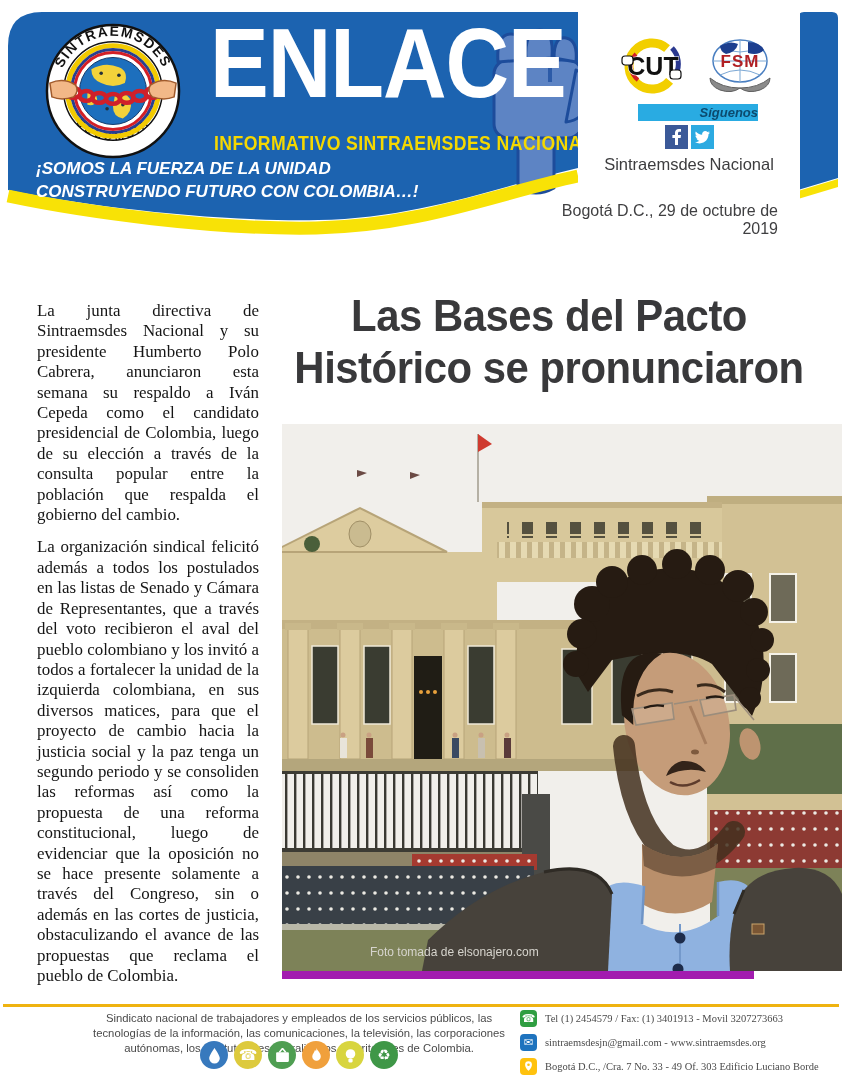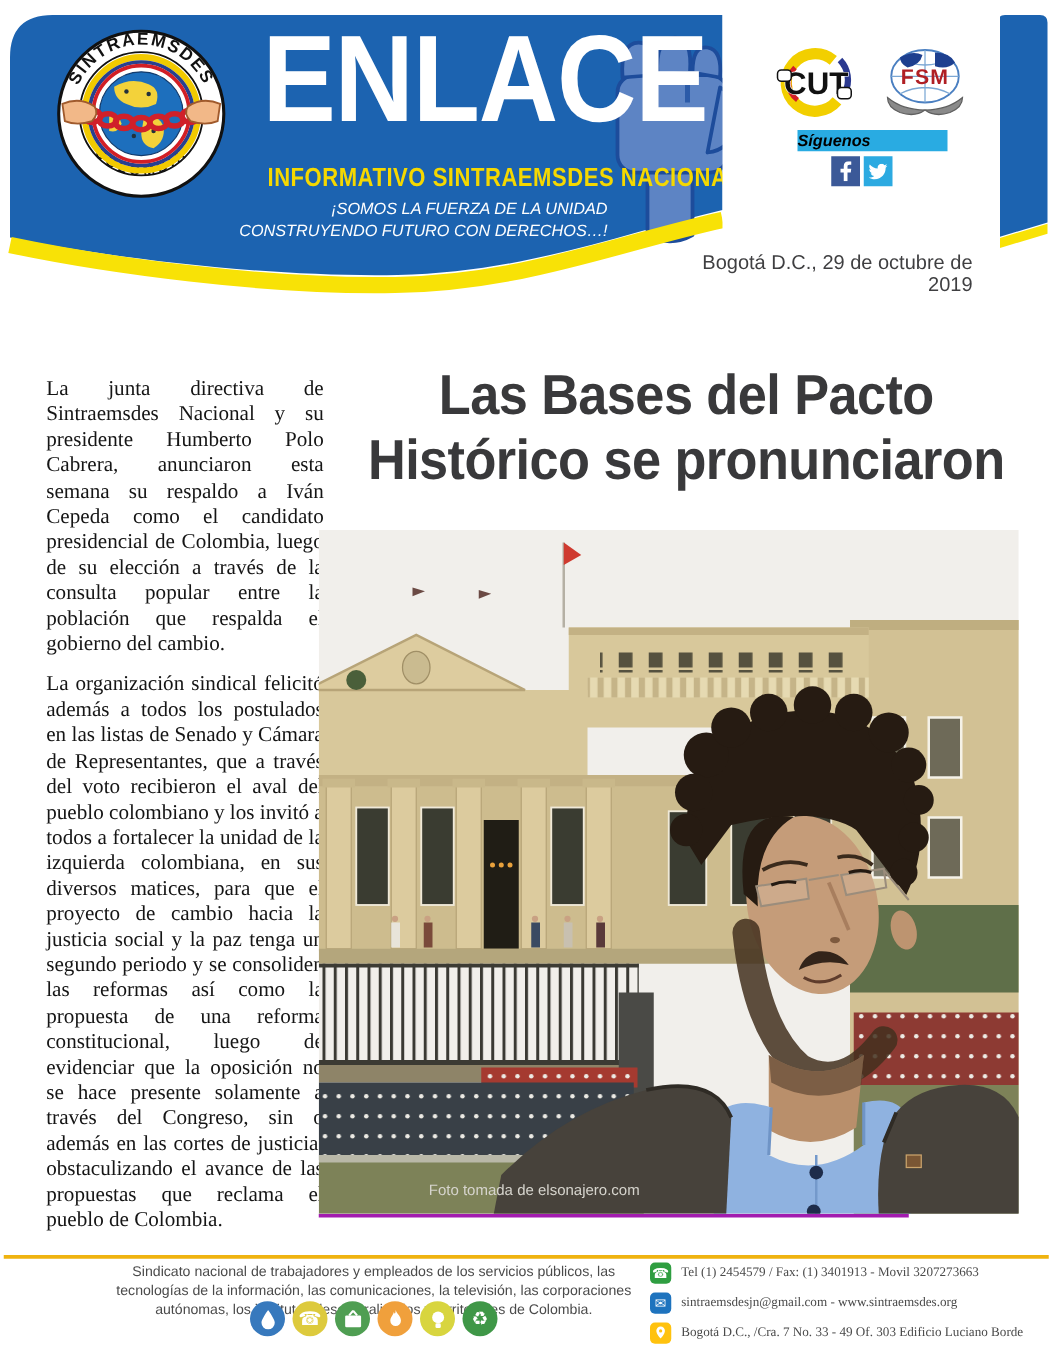--- a/index.html
+++ b/index.html
@@ -8,42 +8,42 @@
   .abs{position:absolute;}
 
   
   .masthead{left:0;top:0;width:842px;height:250px;}
   .masthead-bg{left:0;top:0;width:842px;height:250px;}
   .union-logo{left:44px;top:22px;width:138px;height:138px;z-index:3;}
   .nl-title{left:210px;top:14px;color:#fff;font-size:88px;font-weight:800;letter-spacing:-1px;
             transform:scale(1.0,1.12);transform-origin:left top;line-height:1;z-index:2;}
   .nl-subtitle{left:214px;top:131px;color:#f5d800;font-size:21px;font-weight:bold;
                letter-spacing:.5px;transform:scaleX(.84);transform-origin:left top;z-index:2;}
-  .slogan{left:36px;top:158px;width:450px;text-align:right;color:#fff;font-weight:normal;
-          font-style:italic;font-size:13px;line-height:1.35;z-index:2;}
+  .slogan{left:36px;top:158px;width:450px;text-align:left;color:#fff;font-weight:bold;
+          font-style:italic;font-size:17px;line-height:1.35;z-index:2;}
   .panel{left:578px;top:8px;width:222px;height:192px;background:#fff;z-index:2;}
   .cut-logo{left:36px;top:28px;width:78px;height:62px;}
   .fsm-logo{left:120px;top:28px;width:84px;height:62px;}
-  .follow{left:60px;top:96px;width:120px;height:17px;background:#29abe2;color:#000000;
-          font-weight:bold;font-style:italic;font-size:13px;text-align:left;line-height:17px;cursor:pointer;}
+  .follow{left:60px;top:96px;width:120px;height:17px;background:#29abe2;color:#0c4a6e;
+          font-weight:bold;font-style:italic;font-size:13px;text-align:right;line-height:17px;cursor:pointer;}
   .socials{left:0;top:117px;width:222px;display:flex;justify-content:center;gap:3px;}
   .sq{width:23px;height:24px;display:flex;align-items:center;justify-content:center;cursor:pointer;}
   .fb{background:#3b5998;}
   .tw{background:#2caae1;}
   .social-name{left:0;top:147px;width:222px;text-align:center;color:#3d3d3f;font-size:16.5px;}
   .dateline{left:540px;top:202px;width:238px;text-align:right;color:#3f3f41;font-size:16px;}
 
   
   .headline{left:268px;top:290px;width:562px;text-align:center;color:#39393b;font-weight:bold;
             font-size:45px;line-height:1.16;letter-spacing:-.5px;transform:scaleX(.93);
             transform-origin:center top;}
   .body-col{left:37px;top:301px;width:222px;font-family:"Liberation Serif",serif;font-size:16.9px;
             line-height:20.4px;text-align:justify;color:#151515;}
   .body-col p{margin:0 0 12px 0;}
-  .photo{left:255px;top:424px;width:472px;height:547px;border-bottom:3px solid #a21caf;}
+  .photo{left:282px;top:424px;width:472px;height:547px;border-bottom:8px solid #a21caf;}
   .photo svg{display:block;width:560px;height:547px;}
   .caption{left:88px;bottom:12px;color:#d6d4cd;font-size:12px;z-index:2;}
 
   
   .footer-line{left:3px;top:1004px;width:836px;height:3px;background:#efb310;}
   .footer-desc{left:85px;top:1011px;width:428px;text-align:center;color:#4a4a4a;
                font-size:11.3px;line-height:1.32;}
   .footer-icons{left:85px;top:1041px;width:428px;display:flex;justify-content:center;gap:6px;}
   .svc{width:28px;height:28px;border-radius:50%;display:flex;align-items:center;justify-content:center;color:#fff;}
   .svc svg{width:17px;height:17px;}
@@ -125,21 +125,21 @@
       <g fill="#f2b888" stroke="#a05a2c" stroke-width="1.5">
         <path d="M6,62 Q20,56 32,64 Q36,70 30,76 Q18,80 8,76 Z"></path>
         <path d="M134,62 Q120,56 108,64 Q104,70 110,76 Q122,80 132,76 Z"></path>
       </g>
     </svg>
 
     <div class="abs nl-title">ENLACE</div>
     <div class="abs nl-subtitle">INFORMATIVO SINTRAEMSDES NACIONAL</div>
     <div class="abs slogan">
       <div>¡SOMOS LA FUERZA DE LA UNIDAD</div>
-      <div>CONSTRUYENDO FUTURO CON DERECHOS…!</div>
+      <div>CONSTRUYENDO FUTURO CON COLOMBIA…!</div>
     </div>
 
     <div class="abs panel">
       <svg class="abs cut-logo" viewBox="0 0 78 62">
         <circle cx="38" cy="30" r="23" fill="none" stroke="#f2cf00" stroke-width="9" stroke-dasharray="108 37" transform="rotate(40 38 30)"></circle>
         <path d="M58,12 A23,23 0 0 1 62,38" fill="none" stroke="#2b3990" stroke-width="5"></path>
         <path d="M24,44 A17,17 0 0 1 22,18" fill="none" stroke="#d21f26" stroke-width="4"></path>
         <text x="39" y="39" text-anchor="middle" font-size="25" font-weight="900" fill="#111" stroke="#fff" stroke-width="1" paint-order="stroke">CUT</text>
         <g fill="#fff" stroke="#111" stroke-width="1.2">
           <rect x="8" y="20" width="11" height="9" rx="3"></rect>
@@ -163,20 +163,21 @@
           <svg width="14" height="16" viewBox="0 0 14 16">
               <path fill="#fff" d="M9,16 V9 h2.6 l.4,-3 H9 V4.2 C9,3.3 9.3,2.7 10.6,2.7 H12 V0.1 C11.7,0.1 10.8,0 9.8,0 7.6,0 6,1.3 6,3.8 V6 H3.4 v3 H6 v7 Z"></path>
             </svg>
         </div>
         <div class="sq tw">
           <svg width="15" height="13" viewBox="0 0 15 13">
               <path fill="#fff" d="M15,1.5 c-.6,.3-1.2,.4-1.8,.5 .6-.4 1.1-1 1.3-1.7 -.6,.4-1.3,.6-2,.8 C11.9,.4 11.1,0 10.2,0 8.5,0 7.1,1.4 7.1,3.1 c0,.2 0,.5 .1,.7 C4.6,3.7 2.3,2.5 .8,.6 .5,1.1 .4,1.6 .4,2.2 c0,1.1 .5,2 1.4,2.6 -.5,0-1-.2-1.4-.4 0,1.5 1.1,2.8 2.5,3.1 -.3,.1-.5,.1-.8,.1 -.2,0-.4,0-.6-.1 .4,1.2 1.5,2.1 2.9,2.2 -1.1,.8-2.4,1.3-3.9,1.3 H0 c1.4,.9 3,1.4 4.7,1.4 5.7,0 8.8-4.7 8.8-8.8 v-.4 C14.1,2.7 14.6,2.1 15,1.5 Z"></path>
             </svg>
         </div>
       </div>
+      <div class="abs social-name">Sintraemsdes Nacional</div>
     </div>
   </div>
 
   <div class="abs dateline">Bogotá D.C., 29 de octubre de 2019</div>
 
   <div class="abs headline">
     <div>Las Bases del Pacto</div>
     <div>Histórico se pronunciaron</div>
   </div>
 

